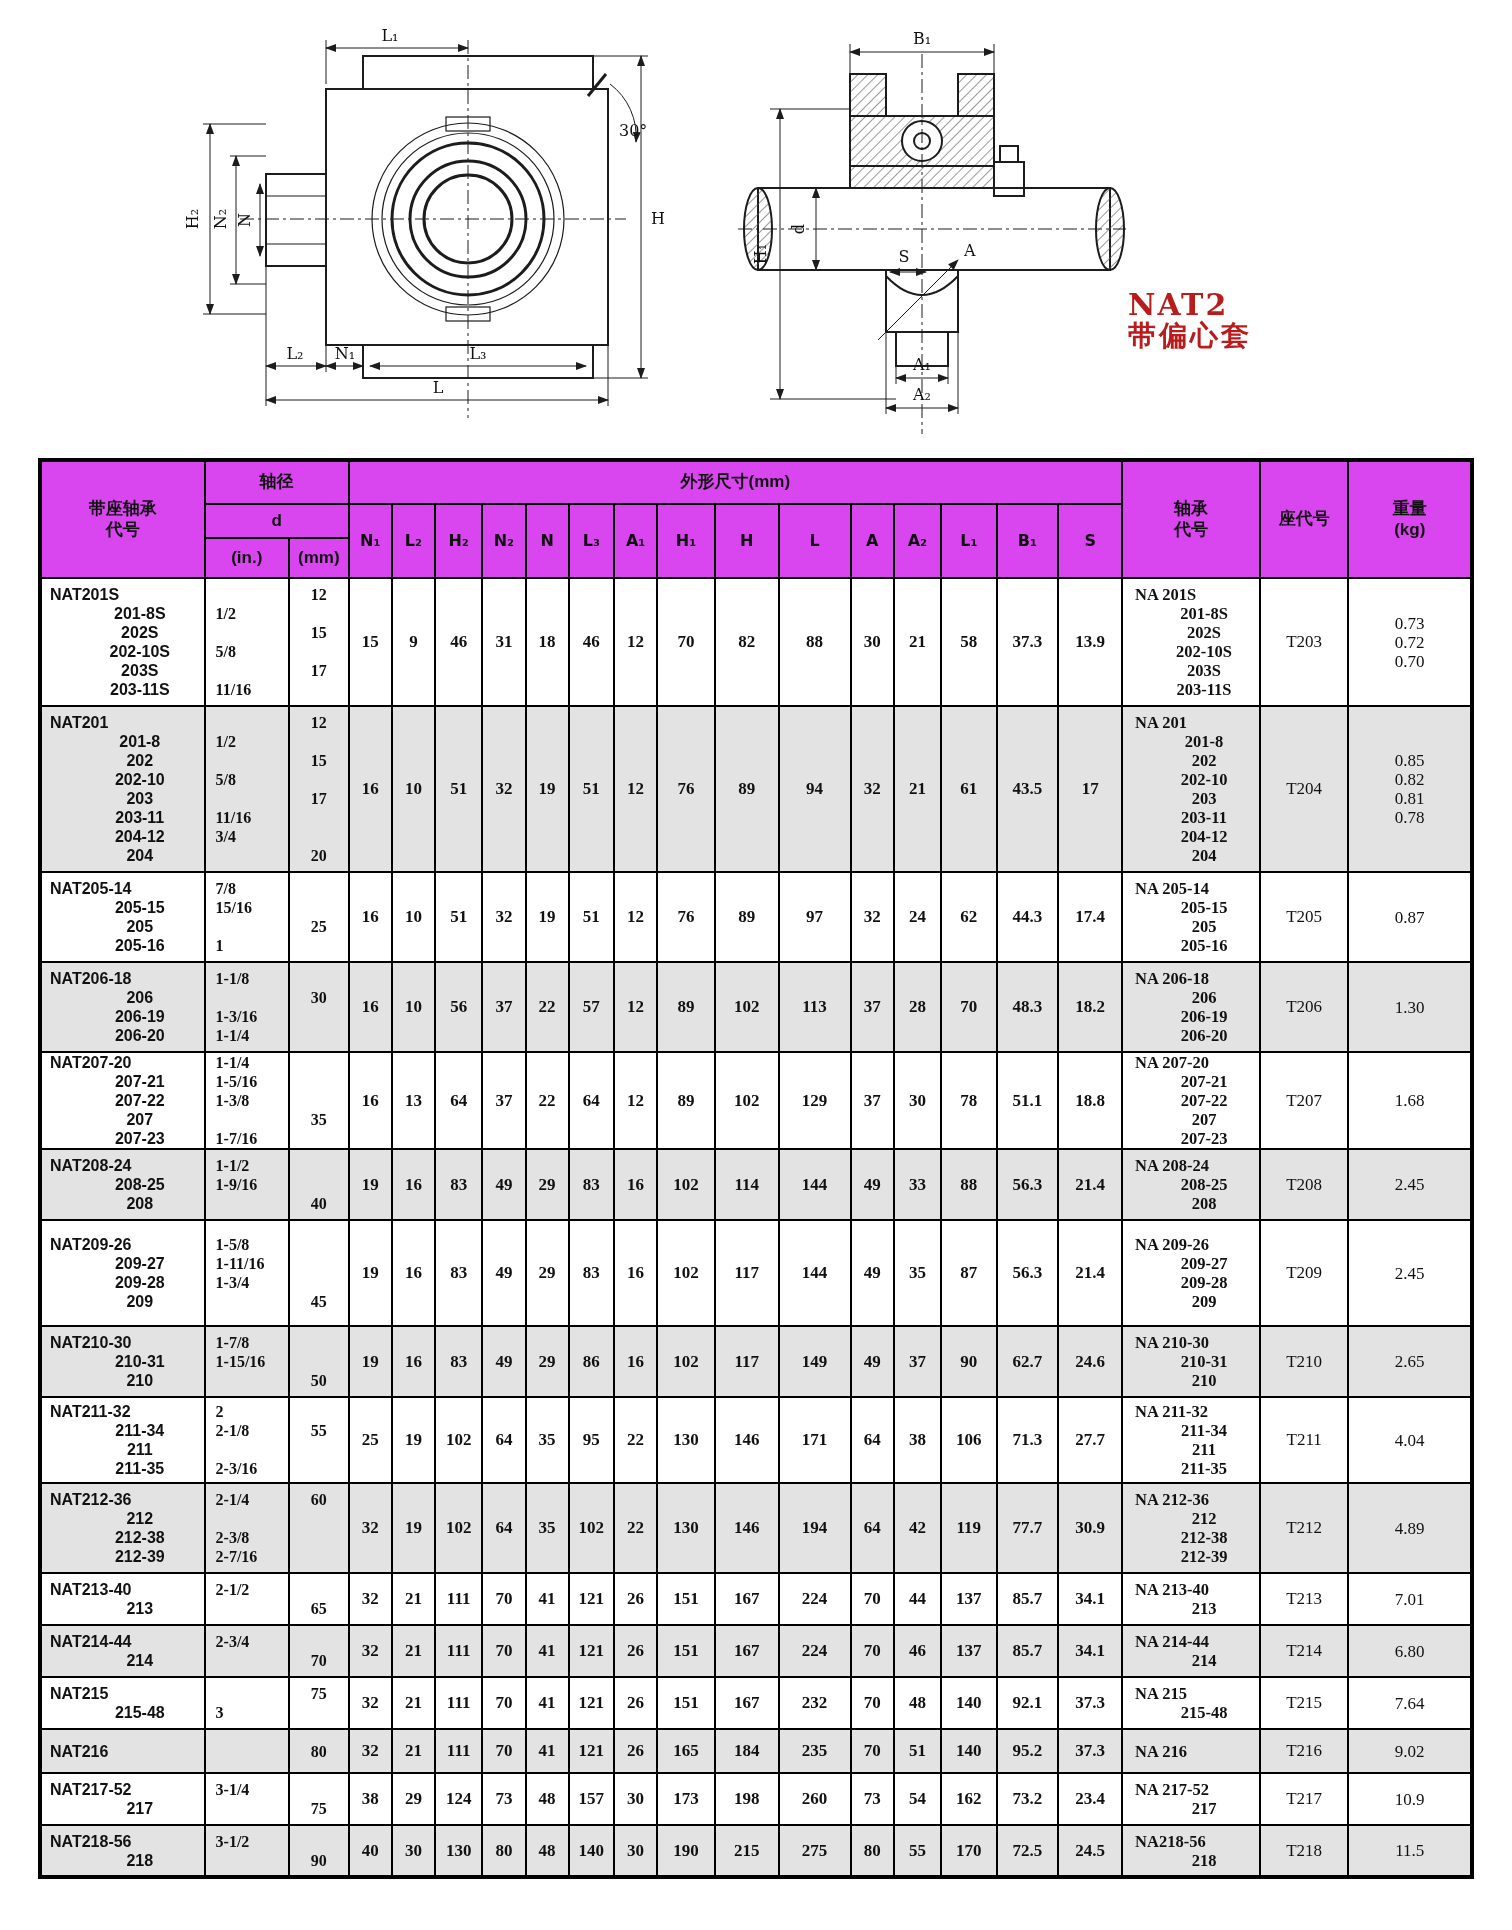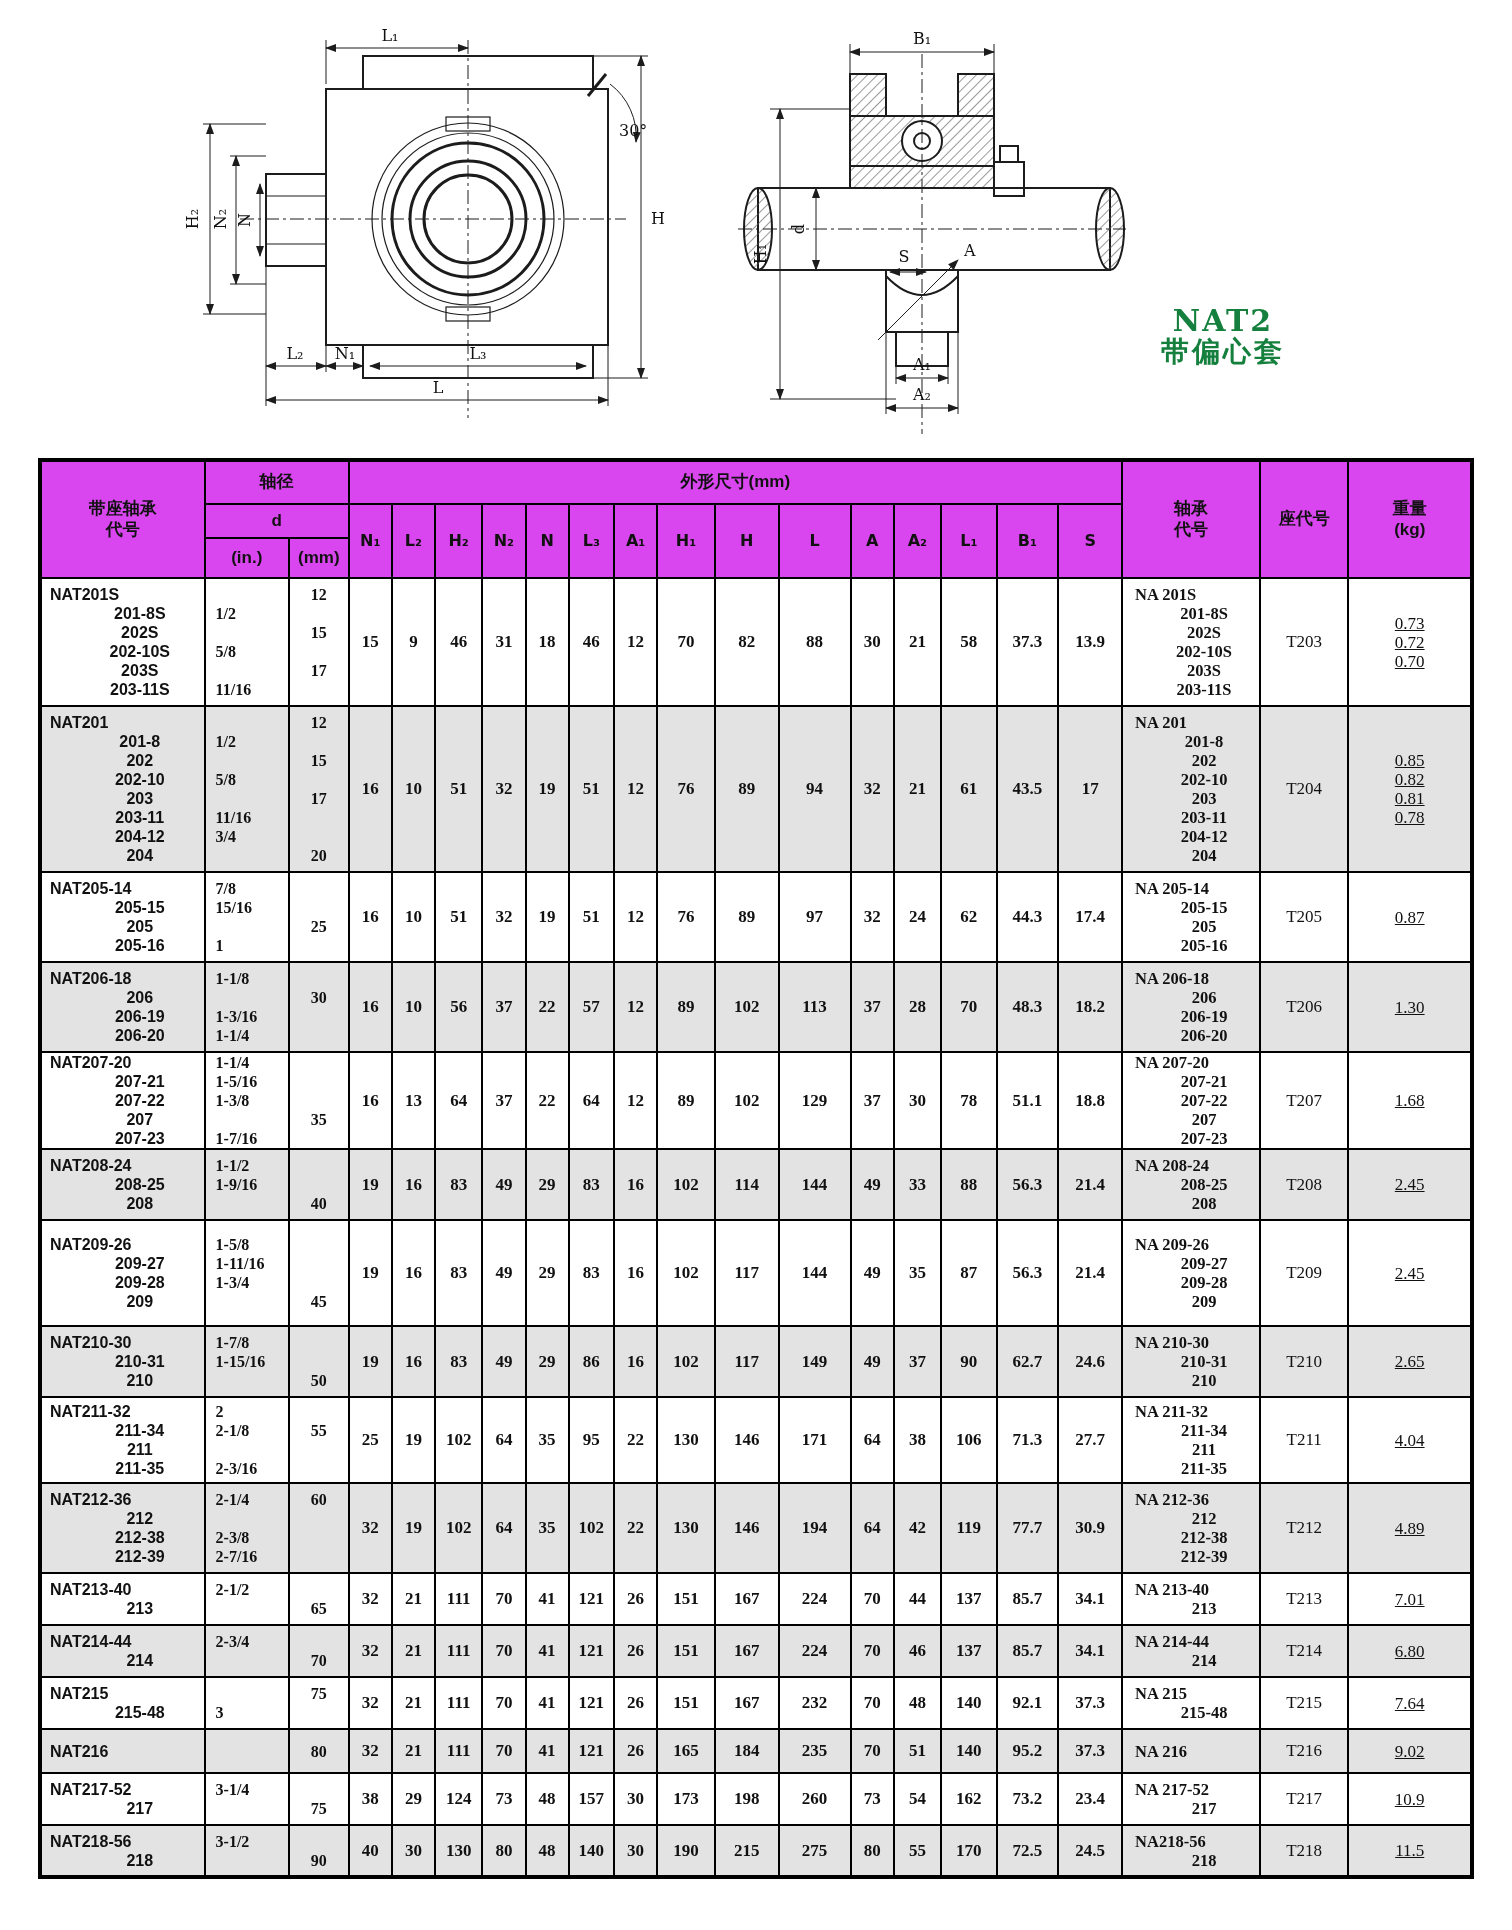--- a/index.html
+++ b/index.html
@@ -5,34 +5,34 @@
   html,body{margin:0;padding:0;background:#fff;}
   body{width:1512px;min-height:1930px;position:relative;font-family:"Liberation Sans",sans-serif;color:#111;}
   
   .drawings{position:relative;width:1512px;height:458px;background:#fff;}
   svg .oln{fill:none;stroke:#1c1c1c;stroke-width:2;}
   svg .thin{fill:none;stroke:#1c1c1c;stroke-width:1.2;}
   svg .bold{fill:none;stroke:#1c1c1c;stroke-width:3;}
   svg .dim{stroke:#1c1c1c;stroke-width:1;fill:none;}
   svg .cl{stroke:#1c1c1c;stroke-width:1;fill:none;stroke-dasharray:14 4 3 4;}
   svg text.dl{font:16px "DejaVu Serif","Liberation Serif",serif;fill:#111;}
-  .nat-title{position:absolute;left:1128px;top:304px;width:190px;text-align:center;color:#15803d;
+  .nat-title{position:absolute;left:1128px;top:288px;width:190px;text-align:left;color:#b91c1c;
              font-family:"DejaVu Serif","Liberation Serif",serif;font-weight:bold;line-height:1.1;}
   .nat-title .t1{font-size:30px;letter-spacing:2px;}
   .nat-title .t2{font-size:28px;letter-spacing:3px;}
   
   table{border-collapse:collapse;table-layout:fixed;width:1436px;margin:0 38px;border:4px solid #000;}
   th,td{border:2px solid #000;padding:0;vertical-align:middle;overflow:hidden;}
   thead th{background:#d946ef;font-weight:bold;font-size:17px;line-height:1.2;text-align:center;white-space:pre-line;}
   thead th.dimlab{font-family:"DejaVu Sans","Liberation Sans",sans-serif;font-size:16px;}
   thead tr.r1{height:44px;} thead tr.r2{height:34px;} thead tr.r3{height:40px;}
   tr.shaded td{background:#E3E3E3;}
   td{background:#fff;}
   .cellcol{display:flex;flex-direction:column;justify-content:center;height:100%;}
-  .cellcol.spread{justify-content:space-around;text-decoration:underline;}
+  .cellcol.spread{justify-content:space-around;}
   .ln{height:19px;line-height:19px;font-size:16px;white-space:nowrap;}
   
   td.codes .ln{font-family:"Liberation Sans",sans-serif;font-weight:bold;text-align:center;padding-left:34px;}
   td.codes .ln.first{text-align:left;padding-left:8px;}
   
   td.din .ln{font-family:"Liberation Serif",serif;font-weight:bold;text-align:left;padding-left:10px;font-size:16px;}
   td.dmm .ln{font-family:"Liberation Serif",serif;font-weight:bold;text-align:center;font-size:16px;}
   
   td.dimv{font-family:"Liberation Serif",serif;font-weight:bold;font-size:17px;text-align:center;}
   

